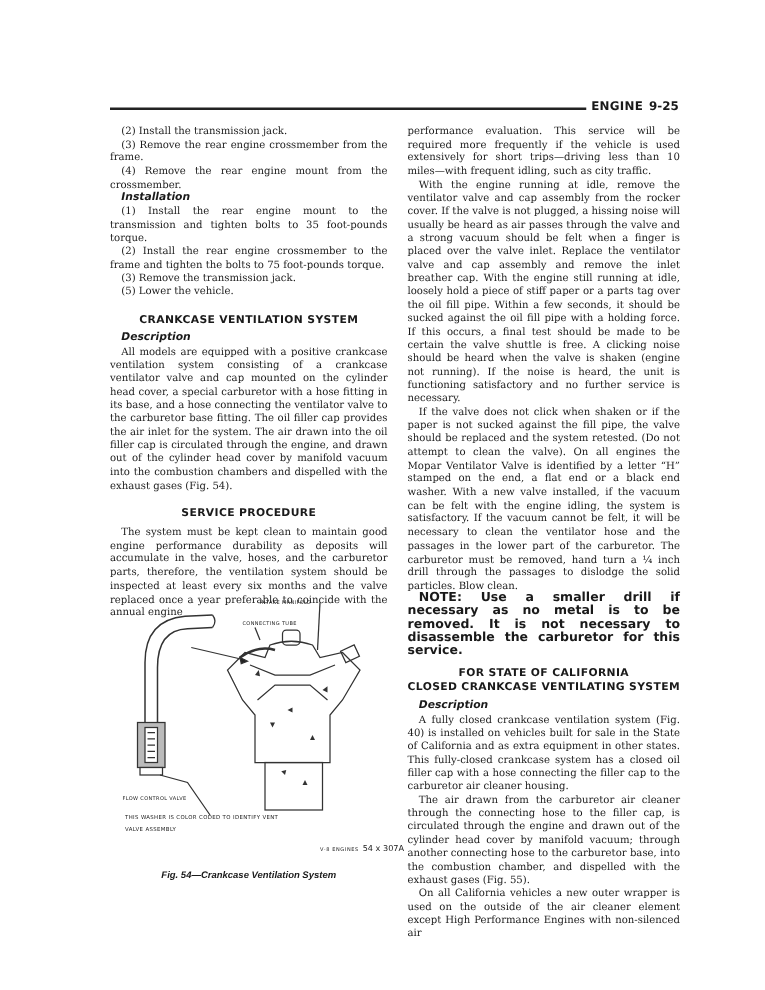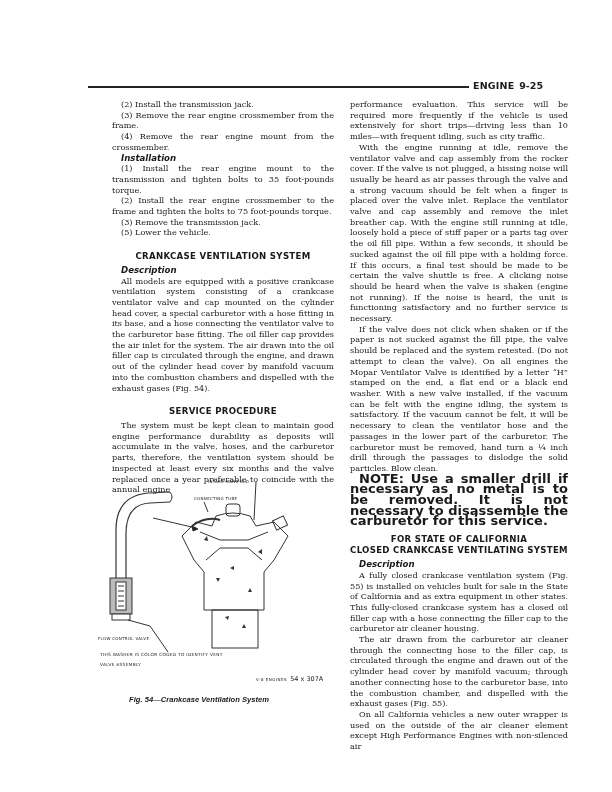--- a/index.html
+++ b/index.html
@@ -18,37 +18,37 @@
   .header-section {
     position: absolute; left: 385px; top: 0; font-family: "DejaVu Sans", sans-serif;
     font-weight: bold; font-size: 9.5px; letter-spacing: 0.2px;
   }
   .header-page {
     position: absolute; right: 0; top: 0; font-family: "DejaVu Sans", sans-serif;
     font-weight: bold; font-size: 9.5px;
   }
   .col {
     position: absolute; top: 99px; width: 222px;
-    font-size: 8.1px; line-height: 10.7px; text-align: justify; margin-left: 24px;
+    font-size: 8.1px; line-height: 10.7px; text-align: justify;
   }
   .col-left { left: 88px; }
   .col-right { left: 326px; width: 218px; }
   .col p { margin: 0; text-indent: 9px; }
   .col p.noindent { text-indent: 0; }
   .subhead {
     font-family: "DejaVu Sans", sans-serif; font-weight: bold; font-style: italic;
     font-size: 8.6px; margin: 4px 0 2px 0; text-indent: 0;
   }
   .section-title {
     font-family: "DejaVu Sans", sans-serif; font-weight: bold; font-size: 8.6px;
     text-align: center; letter-spacing: 0.3px; margin: 13px 0 3px 0;
   }
   .section-title.tight { margin-top: 7px; line-height: 11px; }
   .note {
-    font-family: "DejaVu Sans", sans-serif; font-weight: bold; font-size: 13px;
+    font-family: "DejaVu Sans", sans-serif; font-weight: bold; font-size: 10px;
     line-height: 10.7px; margin: 0 0 0 9px; text-indent: 0;
   }
   .figure {
     position: absolute; left: 88px; top: 460px; width: 222px; height: 232px;
   }
   .figure svg { position: absolute; left: 0; top: 0; }
   .fig-label {
     position: absolute; font-family: "DejaVu Sans", sans-serif; font-size: 4px;
     letter-spacing: 0.3px; color: #222; white-space: nowrap;
   }
@@ -143,16 +143,16 @@
   <p class="noindent">performance evaluation. This service will be required more frequently if the vehicle is used extensively for short trips—driving less than 10 miles—with frequent idling, such as city traffic.</p>
   <p>With the engine running at idle, remove the ventilator valve and cap assembly from the rocker cover. If the valve is not plugged, a hissing noise will usually be heard as air passes through the valve and a strong vacuum should be felt when a finger is placed over the valve inlet. Replace the ventilator valve and cap assembly and remove the inlet breather cap. With the engine still running at idle, loosely hold a piece of stiff paper or a parts tag over the oil fill pipe. Within a few seconds, it should be sucked against the oil fill pipe with a holding force. If this occurs, a final test should be made to be certain the valve shuttle is free. A clicking noise should be heard when the valve is shaken (engine not running). If the noise is heard, the unit is functioning satisfactory and no further service is necessary.</p>
   <p>If the valve does not click when shaken or if the paper is not sucked against the fill pipe, the valve should be replaced and the system retested. (Do not attempt to clean the valve). On all engines the Mopar Ventilator Valve is identified by a letter “H” stamped on the end, a flat end or a black end washer. With a new valve installed, if the vacuum can be felt with the engine idling, the system is satisfactory. If the vacuum cannot be felt, it will be necessary to clean the ventilator hose and the passages in the lower part of the carburetor. The carburetor must be removed, hand turn a ¼ inch drill through the passages to dislodge the solid particles. Blow clean.</p>
   <p class="note">NOTE: Use a smaller drill if necessary as no metal is to be removed. It is not necessary to disassemble the carburetor for this service.</p>
 
   <div class="section-title tight">
     <div>FOR STATE OF CALIFORNIA</div>
     <div>CLOSED CRANKCASE VENTILATING SYSTEM</div>
   </div>
   <p class="subhead">Description</p>
-  <p>A fully closed crankcase ventilation system (Fig. 55) is installed on vehicles built for sale in the State of California and as extra equipment in other states. This fully-closed crankcase system has a closed oil filler cap with a hose connecting the filler cap to the carburetor air cleaner housing.</p>
+  <p>A fully closed crankcase ventilation system (Fig. 40) is installed on vehicles built for sale in the State of California and as extra equipment in other states. This fully-closed crankcase system has a closed oil filler cap with a hose connecting the filler cap to the carburetor air cleaner housing.</p>
   <p>The air drawn from the carburetor air cleaner through the connecting hose to the filler cap, is circulated through the engine and drawn out of the cylinder head cover by manifold vacuum; through another connecting hose to the carburetor base, into the combustion chamber, and dispelled with the exhaust gases (Fig. 55).</p>
   <p>On all California vehicles a new outer wrapper is used on the outside of the air cleaner element except High Performance Engines with non-silenced air</p>
 </div>
 
 </body></html>

